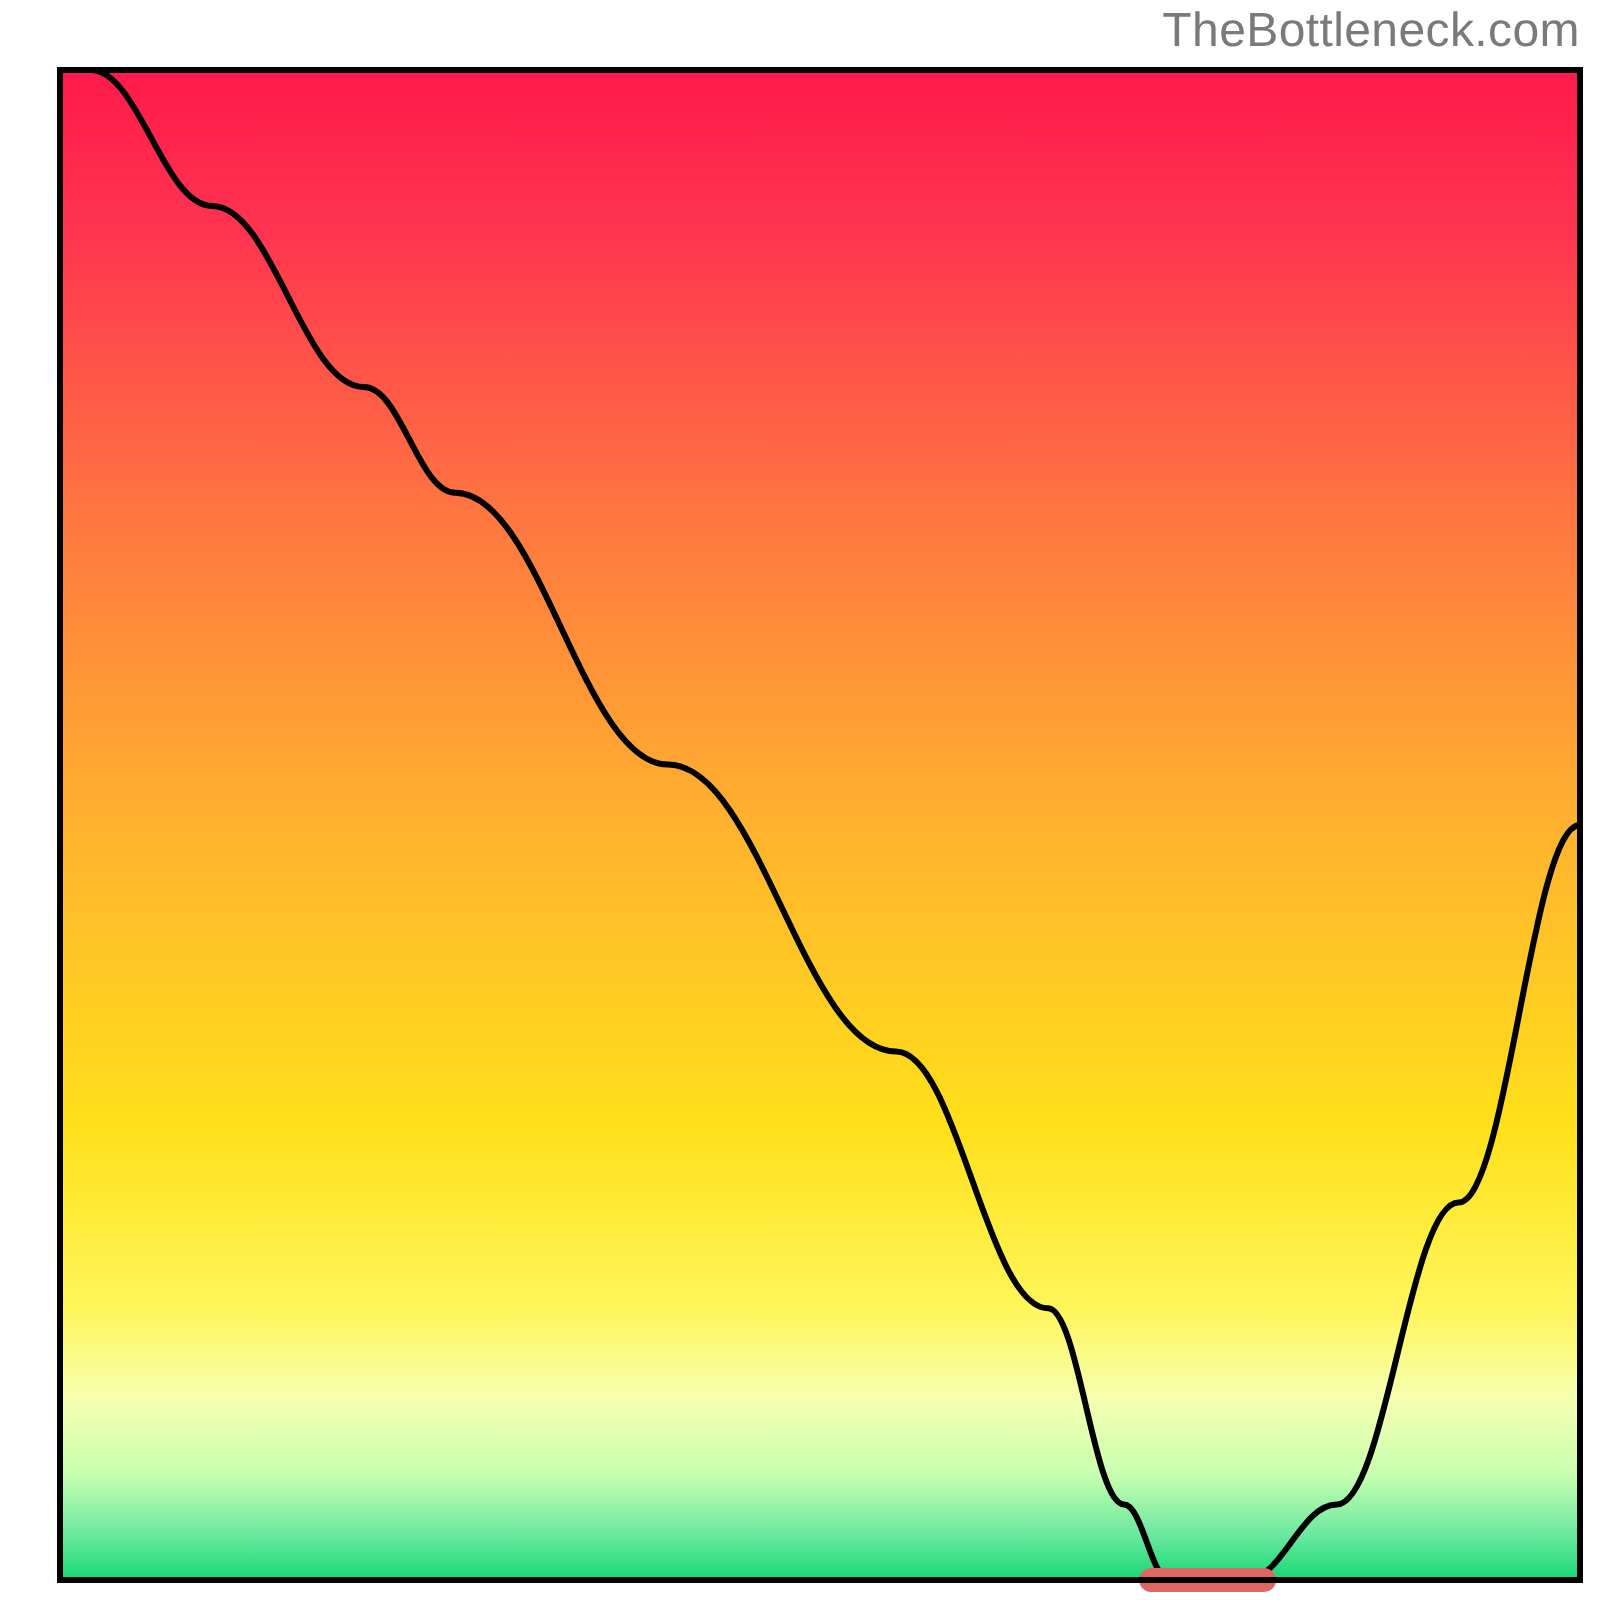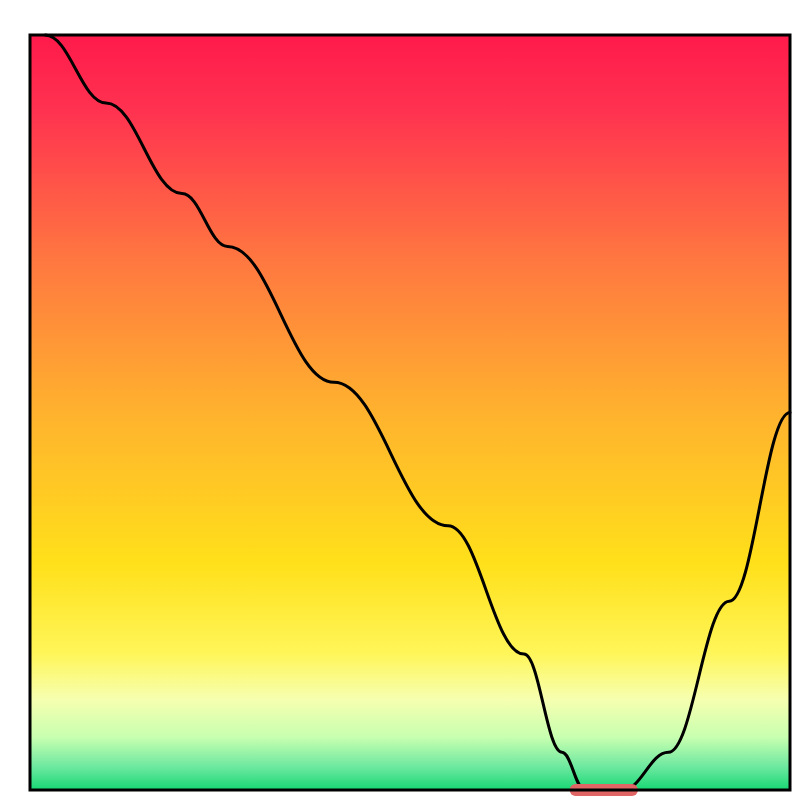--- a/index.html
+++ b/index.html
@@ -30,20 +30,21 @@
     left: 0;
     top: 0;
     width: 800px;
     height: 800px;
   }
 </style>
 </head>
 <body>
 
 <div class="container">
+  <div class="watermark">TheBottleneck.com</div>
   <svg class="chart" viewBox="0 0 800 800" preserveAspectRatio="none">
       <defs>
         <linearGradient id="bg-grad" x1="0" y1="0" x2="0" y2="1">
           <stop offset="0%" stop-color="#ff1a4b"></stop>
           <stop offset="10%" stop-color="#ff3250"></stop>
           <stop offset="30%" stop-color="#ff7840"></stop>
           <stop offset="50%" stop-color="#ffb22e"></stop>
           <stop offset="70%" stop-color="#ffe01a"></stop>
           <stop offset="82%" stop-color="#fff65a"></stop>
           <stop offset="88%" stop-color="#f6ffb0"></stop>

